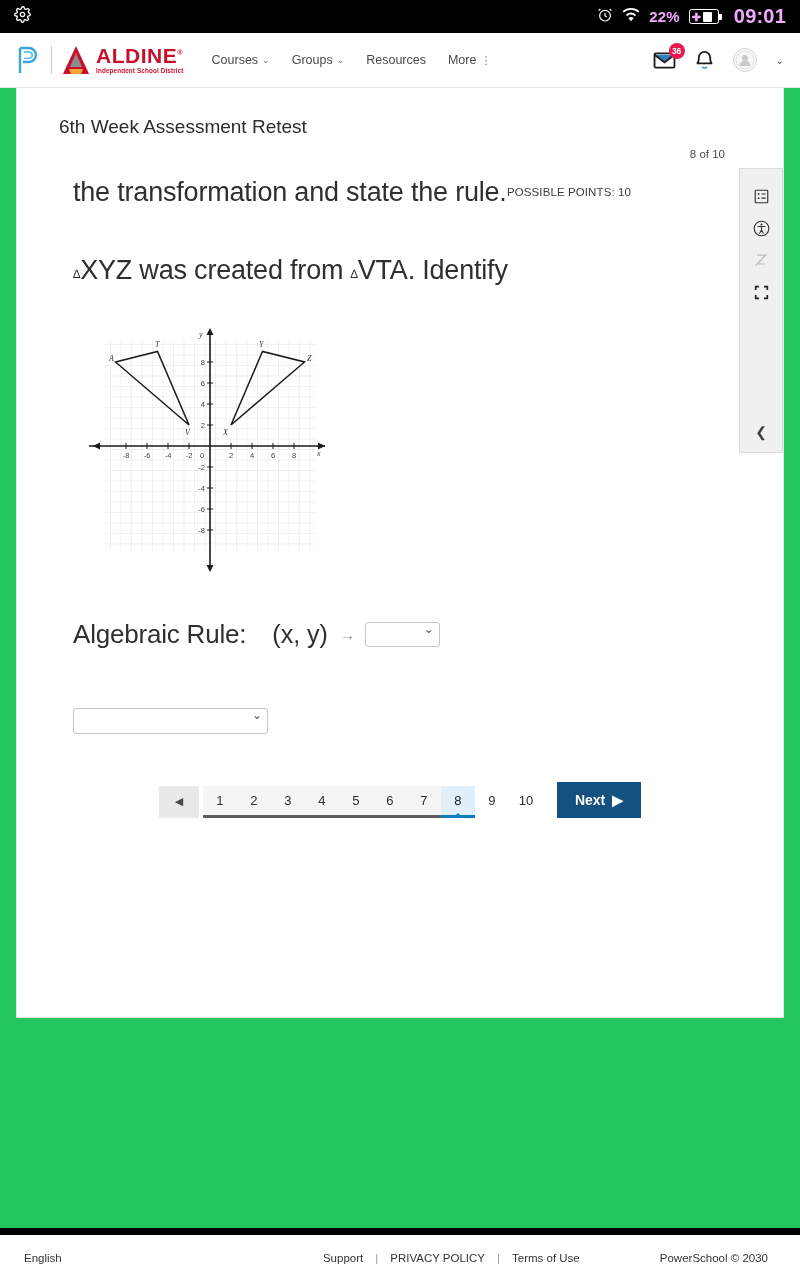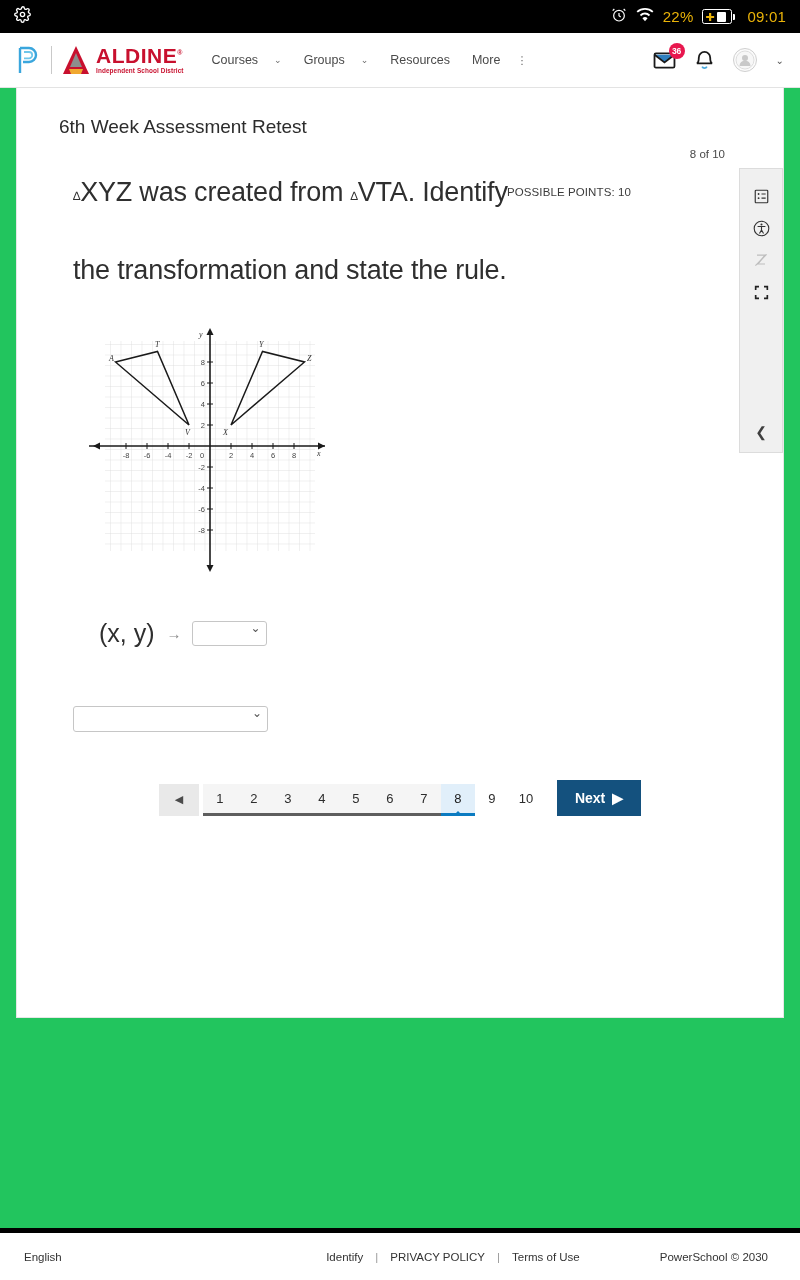--- a/index.html
+++ b/index.html
@@ -5,28 +5,29 @@
   * { box-sizing: border-box; margin: 0; padding: 0; }
   html, body {
     width: 800px; height: 1280px;
     font-family: "Liberation Sans", sans-serif;
     background: #ffffff;
     overflow: hidden;
   }
 
   
   .status-bar {
-    height: 33px; background: #000; color: #eab308;
+    height: 33px; background: #000; color: #f0abfc;
     display: flex; align-items: center; justify-content: space-between;
     padding: 12px 14px;
+    font-weight: bold;
   }
   .status-left { display: flex; align-items: center; gap: 10px; }
   .status-right { display: flex; align-items: center; gap: 9px; font-size: 15px; letter-spacing: .2px; }
   .status-pct { font-size: 15px; }
-  .status-time { font-size: 15px; margin-left: 6px; }
+  .status-time { font-size: 20px; margin-left: 6px; }
   .batt {
     width: 30px; height: 15px; border: 1.6px solid #fff; border-radius: 2.5px;
     position: relative; display: flex; align-items: center; padding: 1.5px;
   }
   .batt:after {
     content: ""; position: absolute; right: -4px; top: 4px;
     width: 2.5px; height: 6px; background: #fff; border-radius: 0 1px 1px 0;
   }
   .batt-fill { width: 40%; height: 100%; background: #fff; border-radius: 1px; }
   .batt-bolt { position: absolute; left: 2px; top: 1px; font-size: 11px; line-height: 13px; }
@@ -43,21 +44,21 @@
   .aldine-text { display: flex; flex-direction: column; line-height: 1; }
   .aldine-name {
     font-size: 21px; font-weight: bold; color: #c8102e;
     letter-spacing: .5px; position: relative; font-family: "Liberation Sans", sans-serif;
   }
   .aldine-reg { font-size: 7px; vertical-align: super; }
   .aldine-sub { font-size: 6.4px; color: #c8102e; font-weight: bold; letter-spacing: .1px; margin-top: 2px; }
 
   .main-nav { display: flex; align-items: center; gap: 22px; margin-left: 28px; }
   .nav-item {
-    font-size: 12.5px; color: #4a4a4a; display: flex; align-items: center; gap: 16px;
+    font-size: 12.5px; color: #4a4a4a; display: flex; align-items: center; gap: 4px;
     cursor: pointer; white-space: nowrap;
   }
   .caret { font-size: 9px; color: #6b6b6b; }
   .kebab { font-size: 11px; color: #6b6b6b; letter-spacing: -1px; }
 
   .header-right { margin-left: auto; display: flex; align-items: center; gap: 19px; }
   .icon-btn { position: relative; cursor: pointer; display: flex; align-items: center; }
   .mail-badge {
     position: absolute; top: -8px; right: -9px; background: #e8174e; color: #fff;
     font-size: 8.5px; font-weight: bold; border-radius: 9px;
@@ -161,21 +162,21 @@
   .next-btn {
     background: #14517e; color: #fff; font-size: 14px; font-weight: bold;
     height: 36px; padding: 0 18px; display: flex; align-items: center; gap: 7px;
     cursor: pointer; margin-left: 14px; border: none;
     font-family: "Liberation Sans", sans-serif;
   }
 
   
   .site-footer {
     position: absolute; bottom: 0; left: 0; right: 0; height: 52px;
-    background: #fff; border-top: 5px solid #000000;
+    background: #fff; border-top: 7px solid #000000;
     display: flex; align-items: center; padding: 0 20px; font-size: 11.5px; color: #333;
   }
   .foot-lang { margin-left: 4px; }
   .foot-links { margin-left: auto; display: flex; align-items: center; gap: 12px; }
   .foot-links a { color: #333; text-decoration: none; cursor: pointer; }
   .foot-sep { color: #999; }
   .foot-copy { margin-left: 68px; margin-right: 12px; }
 </style>
 </head>
 <body>
@@ -312,25 +313,25 @@
       </span>
       <span class="tool-icon">
         <svg width="15" height="15" viewBox="0 0 18 18" fill="none" stroke="#222" stroke-width="2">
           <path d="M2 6V2h4M16 6V2h-4M2 12v4h4M16 12v4h-4"></path>
         </svg>
       </span>
       <span class="rail-collapse">❮</span>
     </div>
 
     <div class="question-body">
+      <div class="q-line">the transformation and state the rule.</div>
       <div class="q-line">
         <span class="tri">∆</span><span>XYZ was created from</span>
         <span class="tri">∆</span><span>VTA. Identify</span>
       </div>
-      <div class="q-line">the transformation and state the rule.</div>
     </div>
 
     <div class="graph-holder">
       <svg width="240" height="250" viewBox="0 0 240 250">
         <defs>
           <pattern id="grid" width="10.5" height="10.5" patternUnits="userSpaceOnUse">
             <path d="M10.5 0H0V10.5" fill="none" stroke="#d4d4d4" stroke-width="0.7"></path>
           </pattern>
         </defs>
 
@@ -381,20 +382,21 @@
 
         <polygon points="142,102 173.5,28.5 215.5,39" fill="none" stroke="#1a1a1a" stroke-width="1.5"></polygon>
         <text x="134" y="112" font-size="8" font-style="italic" fill="#333" font-family="Liberation Serif, serif">X</text>
         <text x="170" y="24" font-size="8" font-style="italic" fill="#333" font-family="Liberation Serif, serif">Y</text>
         <text x="218" y="38" font-size="8" font-style="italic" fill="#333" font-family="Liberation Serif, serif">Z</text>
       </svg>
     </div>
 
     <div class="answers">
       <div class="ans-row">
+        <span class="ans-label">Algebraic Rule:</span>
         <span class="xy-text">(x, y)</span>
         <span class="arrow">→</span>
         <span class="dd-wrap dd-2">
           <select class="dd" style="width:75px">
             <option></option>
           </select>
         </span>
       </div>
     </div>
 
@@ -421,21 +423,21 @@
       <button class="next-btn">
         <span>Next</span>
         <span>▶</span>
       </button>
     </div>
   </div>
 
   <div class="site-footer">
     <span class="foot-lang">English</span>
     <span class="foot-links">
-      <a>Identify</a>
+      <a>Support</a>
       <span class="foot-sep">|</span>
       <a>PRIVACY POLICY</a>
       <span class="foot-sep">|</span>
       <a>Terms of Use</a>
       <span class="foot-copy">PowerSchool © 2030</span>
     </span>
   </div>
 </div>
 
 </body></html>

